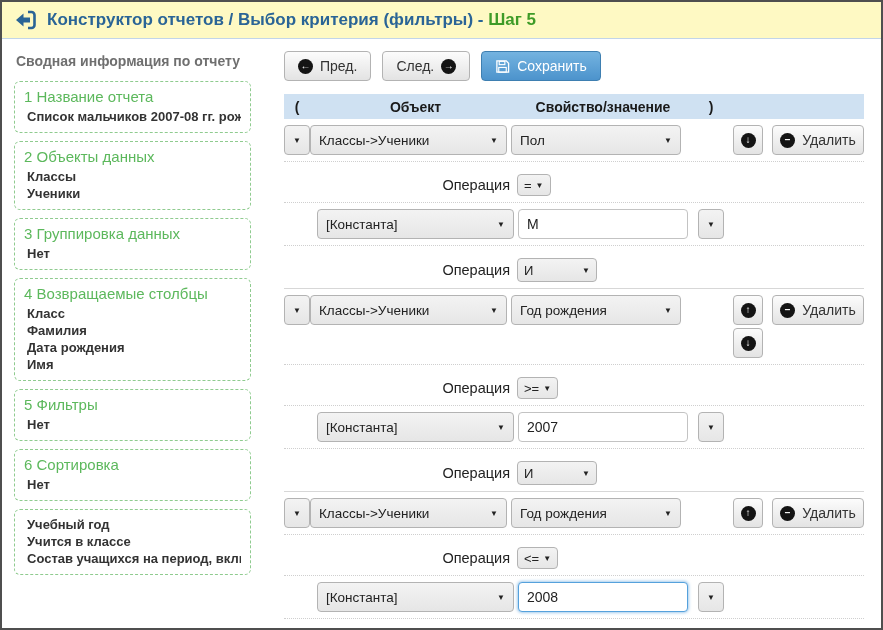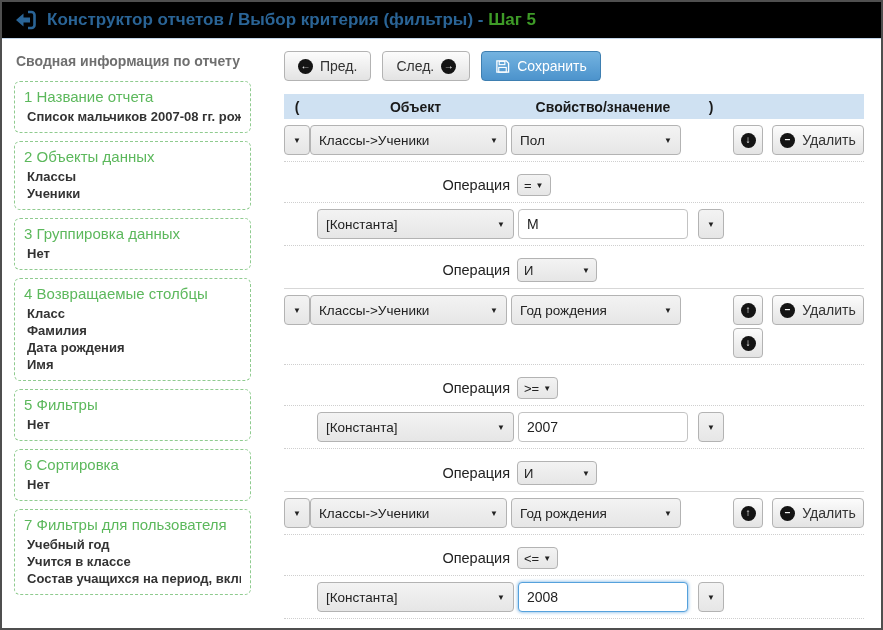--- a/index.html
+++ b/index.html
@@ -6,21 +6,21 @@
   html,body { width: 883px; height: 630px; }
   body {
     font-family: "Liberation Sans", "DejaVu Sans", sans-serif;
     background: #fff;
     border: 2px solid #4f4f4f;
     overflow: hidden;
     position: relative;
   }
   
   .titlebar {
-    height: 37px; background: #000000; border-bottom: 1px solid #c2d5e9;
+    height: 37px; background: #fef9c3; border-bottom: 1px solid #c2d5e9;
     display: flex; align-items: center; padding: 0 12px; gap: 11px;
   }
   .titlebar .ttl { font-size: 17px; font-weight: bold; color: #2a6496; }
   .titlebar .step { font-size: 17px; font-weight: bold; color: #3e9b27; }
   .backicon { width: 22px; height: 20px; display: inline-flex; }
   
   .bodywrap { display: flex; padding: 8px 8px 0 12px; }
   
   .sidebar { width: 237px; flex: none; }
   .sb-header { font-size: 14px; font-weight: bold; color: #6f6f6f; margin: 6px 0 12px 2px; }
@@ -140,21 +140,20 @@
         </div>
         <div class="sbox">
           <div class="sbox-title">5 Фильтры</div>
           <div class="sbox-item">Нет</div>
         </div>
         <div class="sbox">
           <div class="sbox-title">6 Сортировка</div>
           <div class="sbox-item">Нет</div>
         </div>
         <div class="sbox">
-          <div class="sbox-title">7 Фильтры для пользователя</div>
           <div class="sbox-item">Учебный год</div>
           <div class="sbox-item">Учится в классе</div>
           <div class="sbox-item">Состав учащихся на период, вклю...</div>
         </div>
       </div>
   </aside>
 
   <main class="main">
     <div class="toolbar">
       <button class="btn">

